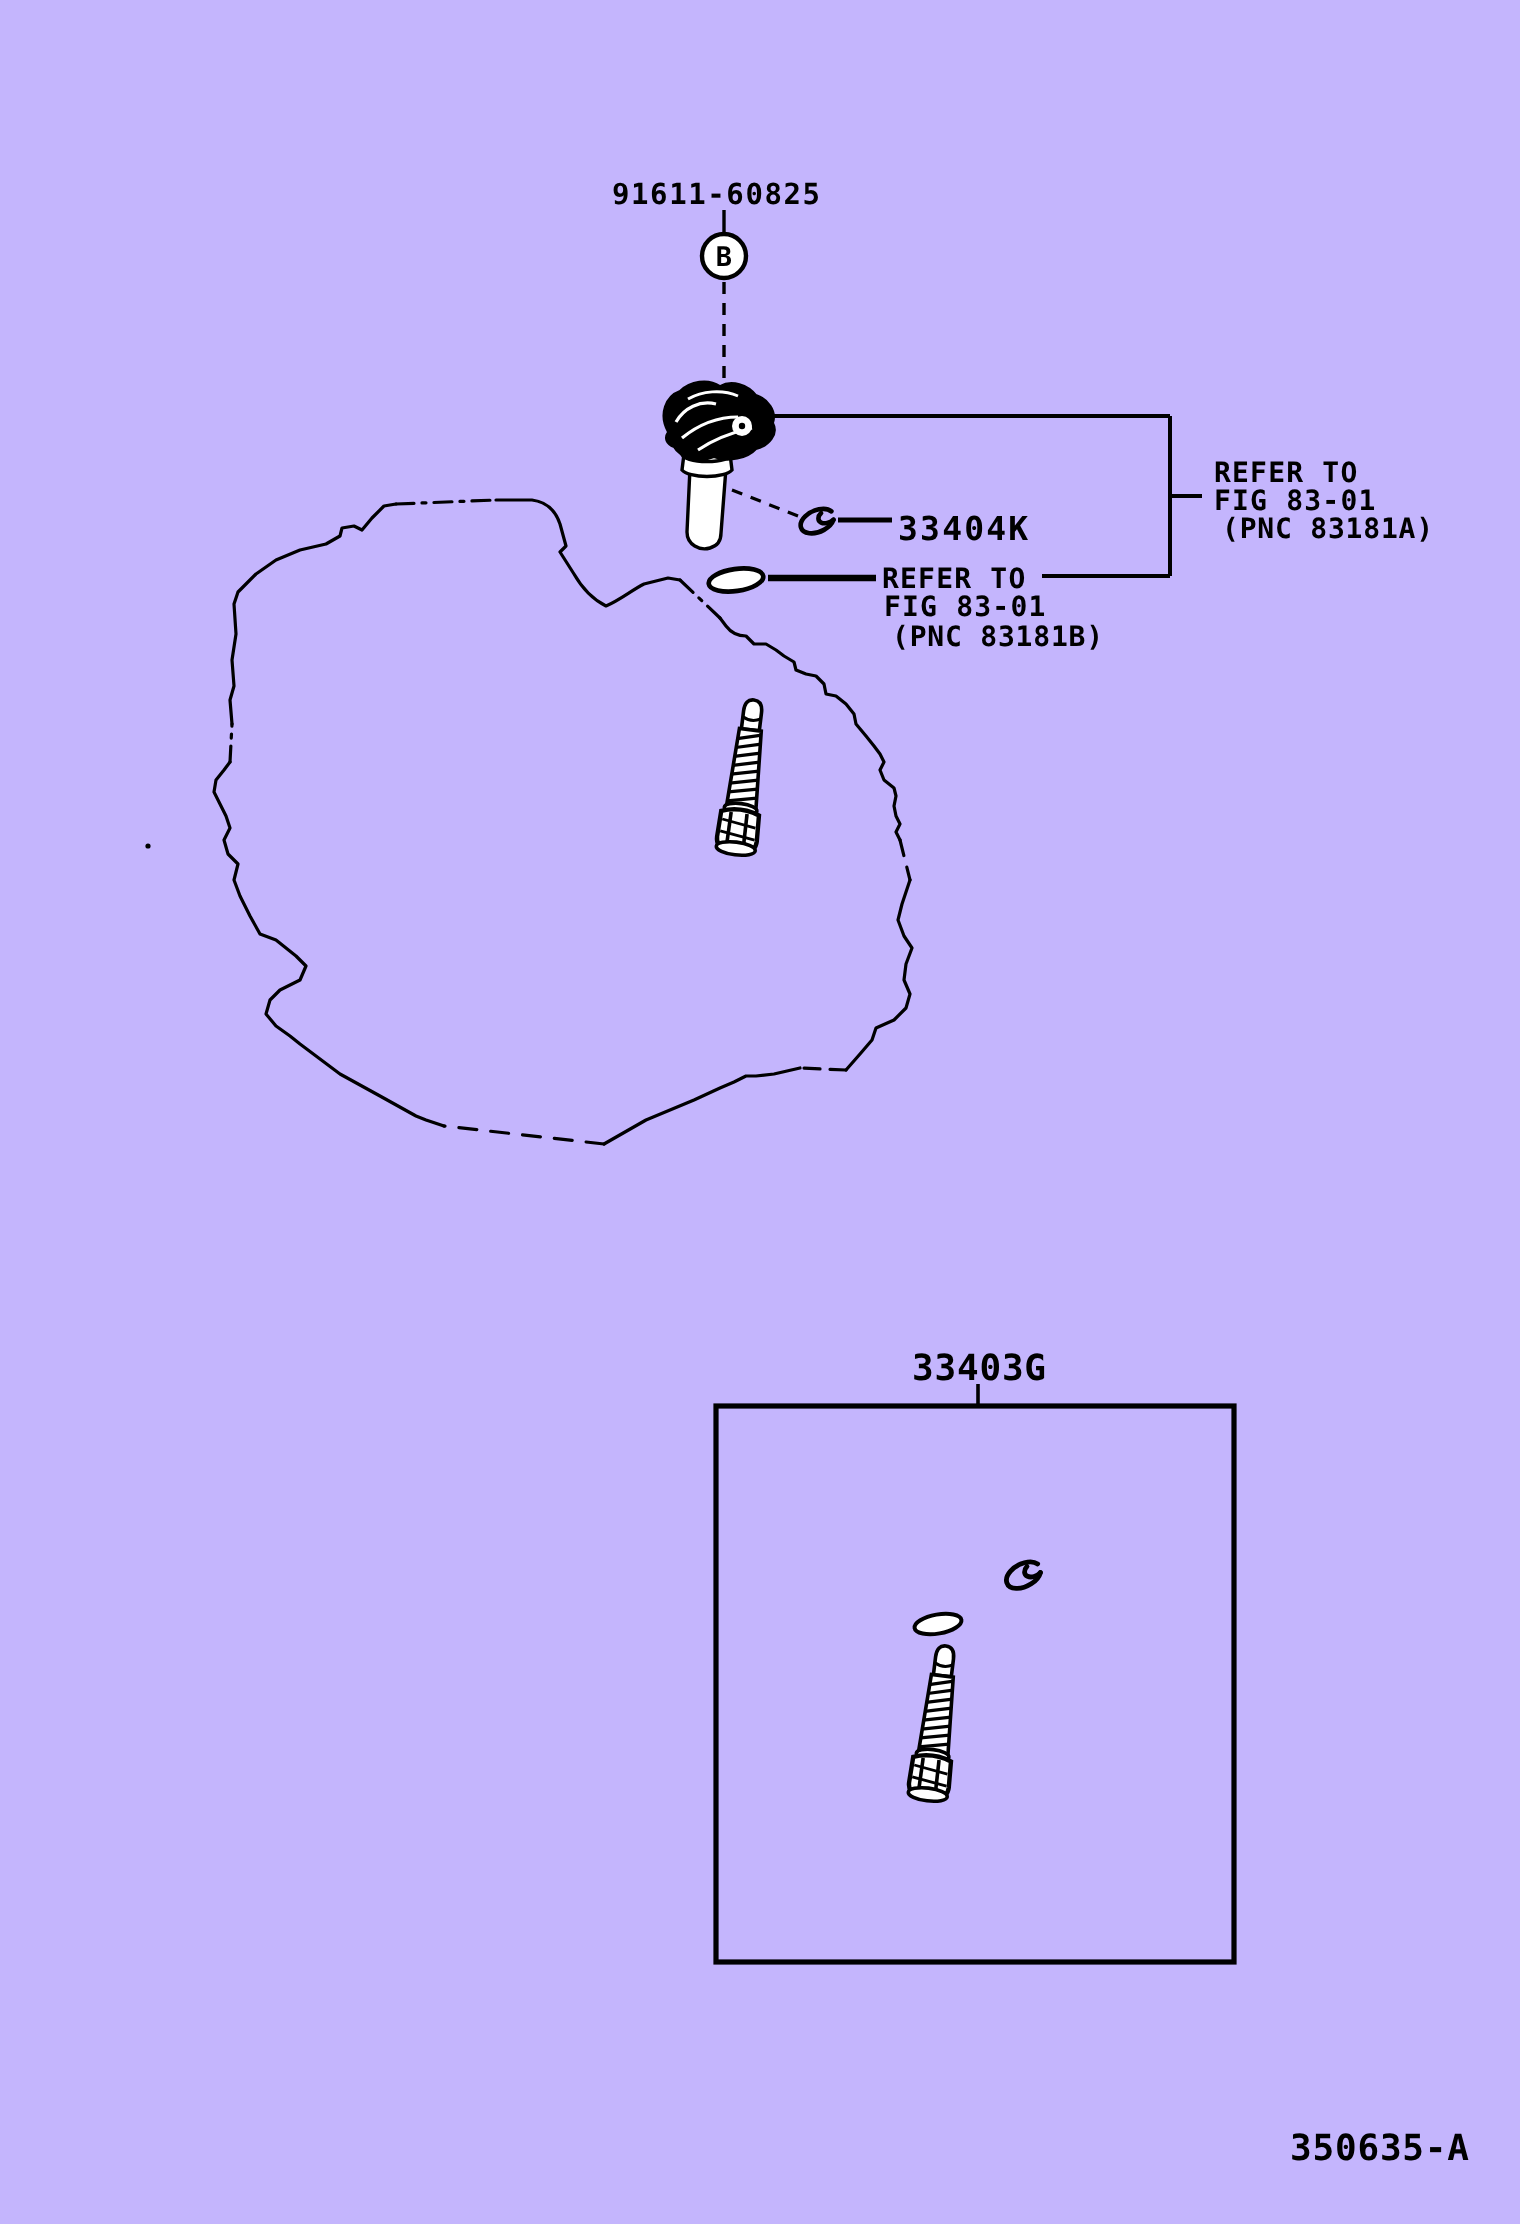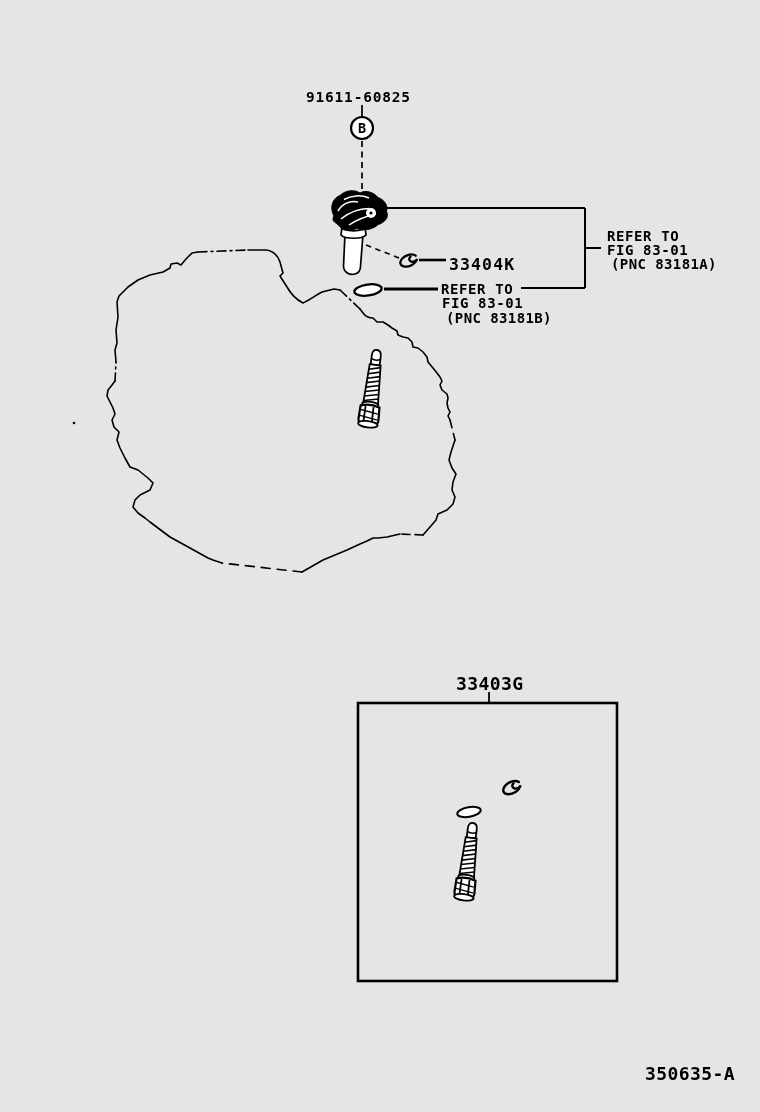--- a/index.html
+++ b/index.html
@@ -1,16 +1,16 @@
 <!DOCTYPE html>
 <html><head>
 <meta charset="utf-8">
 <style>
   html,body{margin:0;padding:0;background:#ffffff;}
-  .canvas{position:relative;width:760px;height:1112px;background:#e5e5e5;overflow:hidden;}
+  .canvas{position:relative;width:760px;height:1112px;background:#c4b5fd;overflow:hidden;}
   svg{display:block;}
   svg text{font-family:"DejaVu Sans Mono","Liberation Mono",monospace;font-weight:bold;fill:#000;}
   .ln{stroke:#000;fill:none;}
   .callout{cursor:pointer;}
 </style>
 </head>
 <body>
 
 <div class="canvas">
 <svg width="760" height="1112" viewBox="0 0 760 1112">

